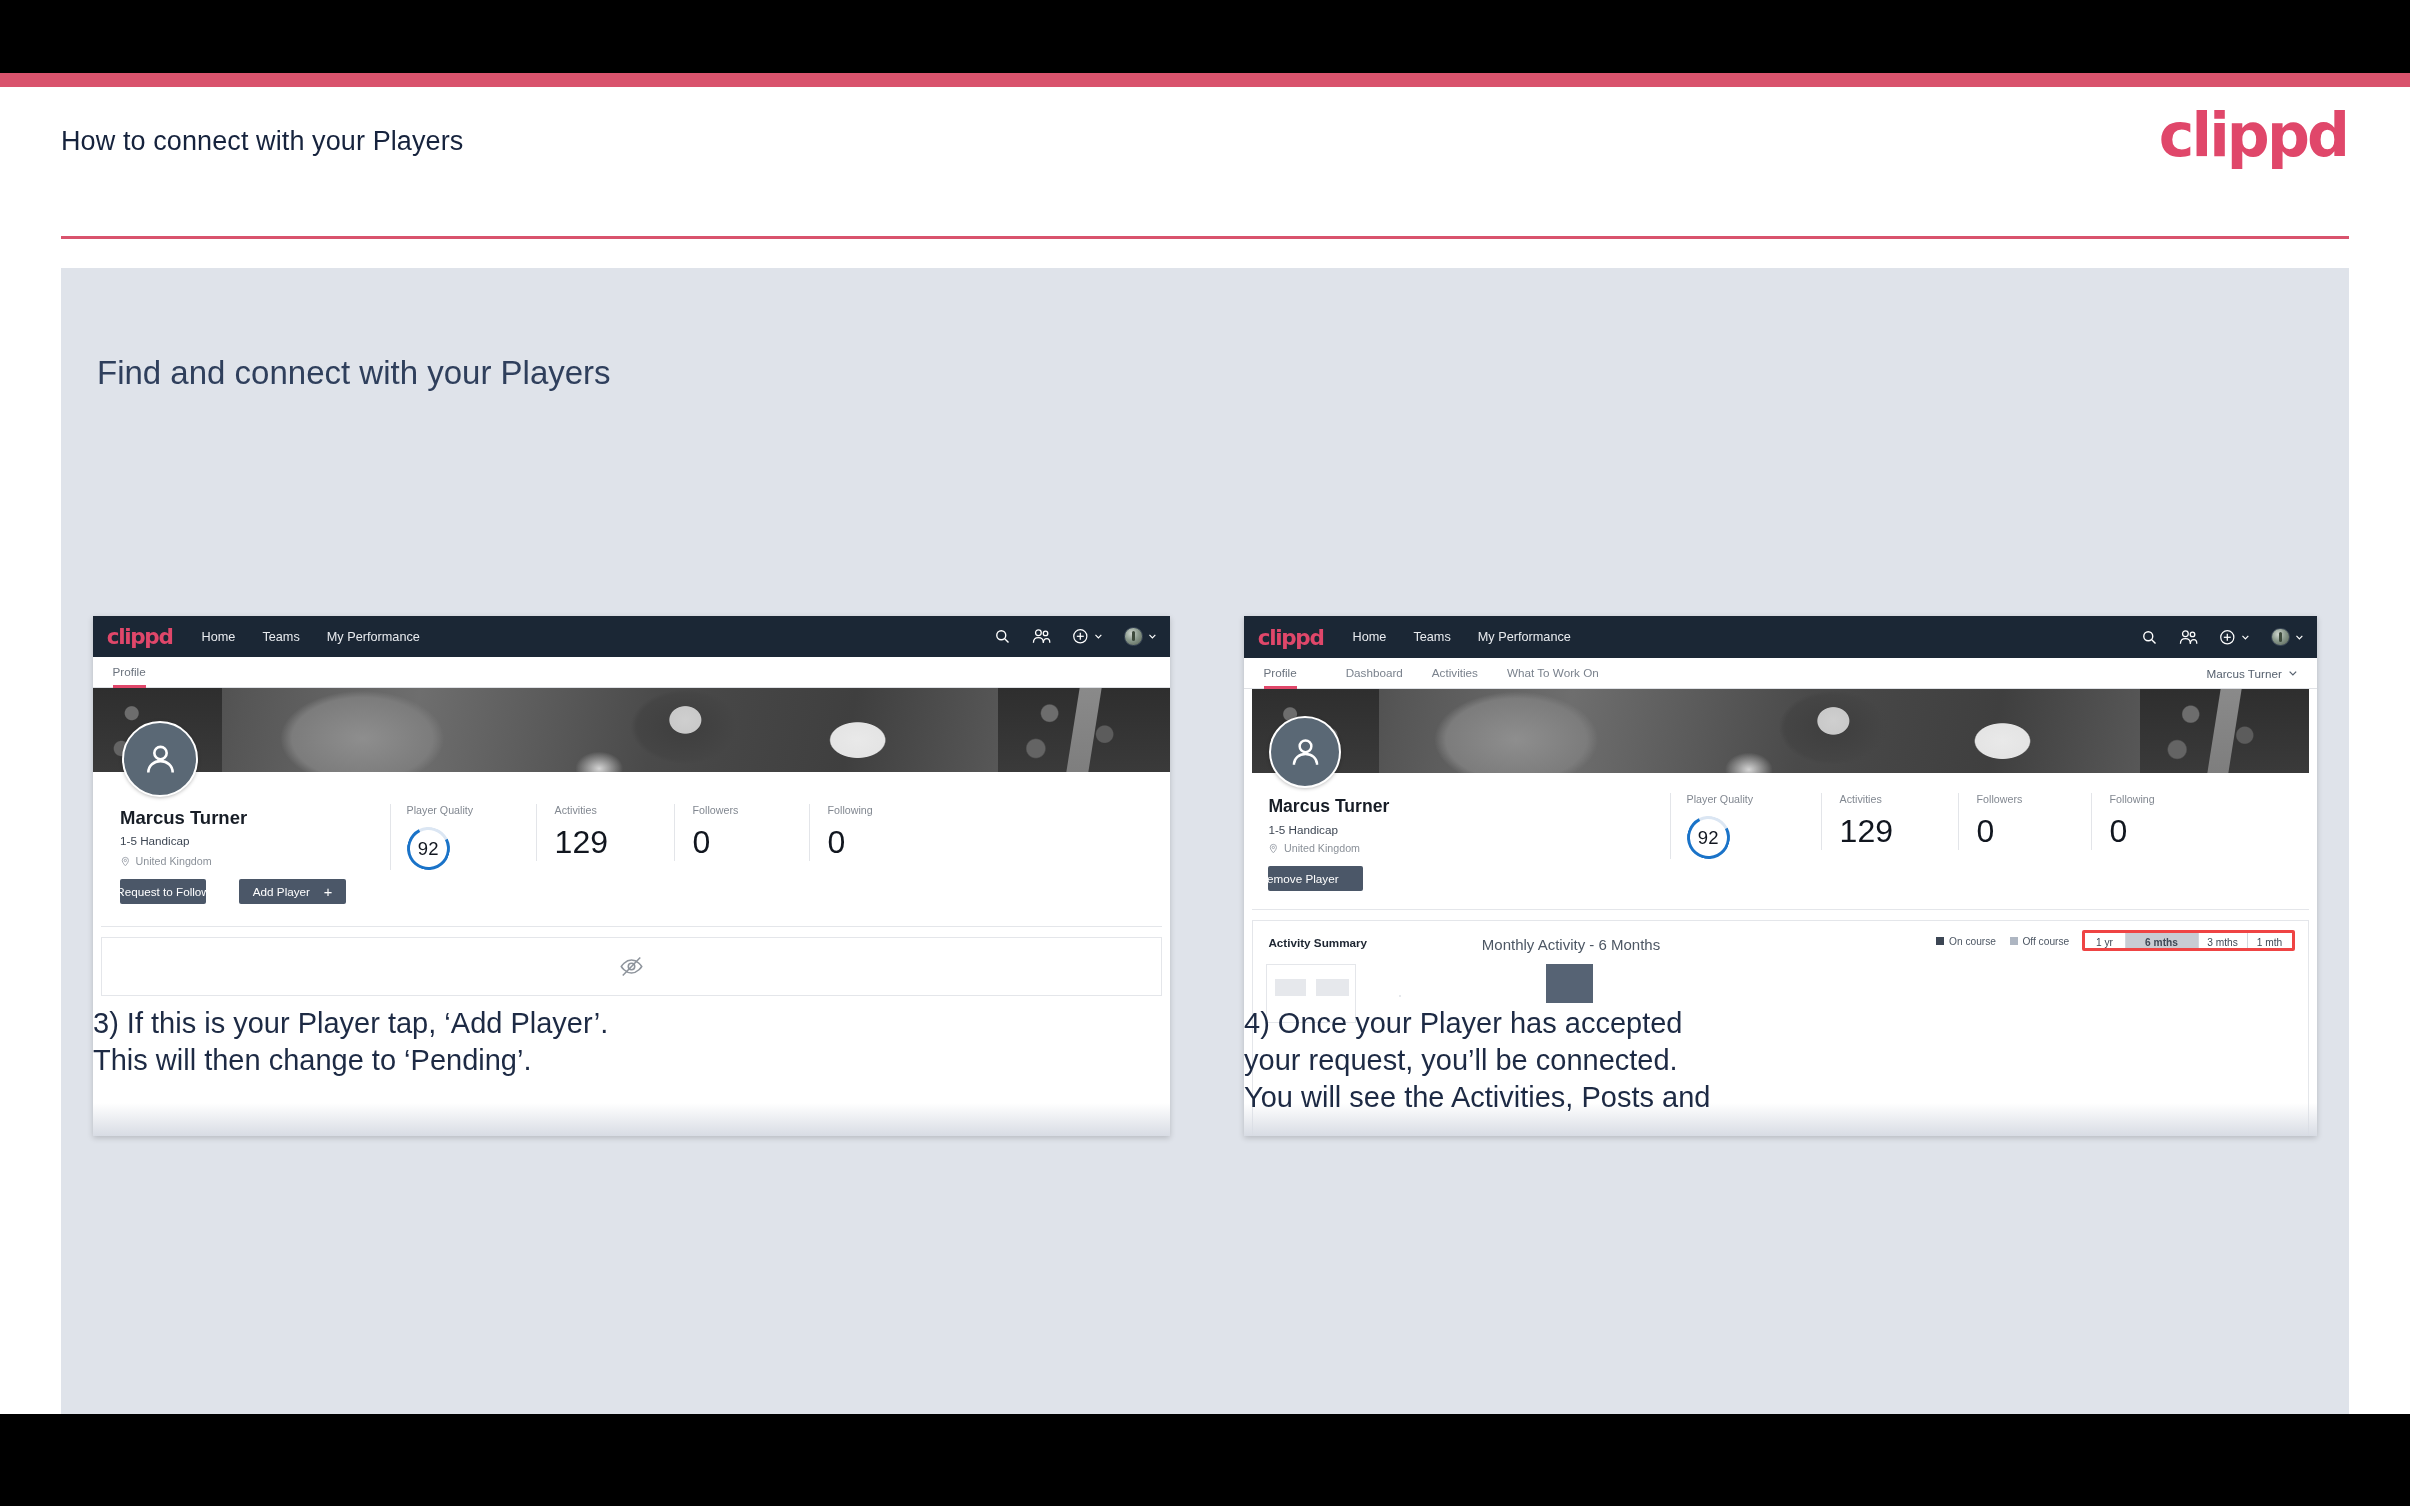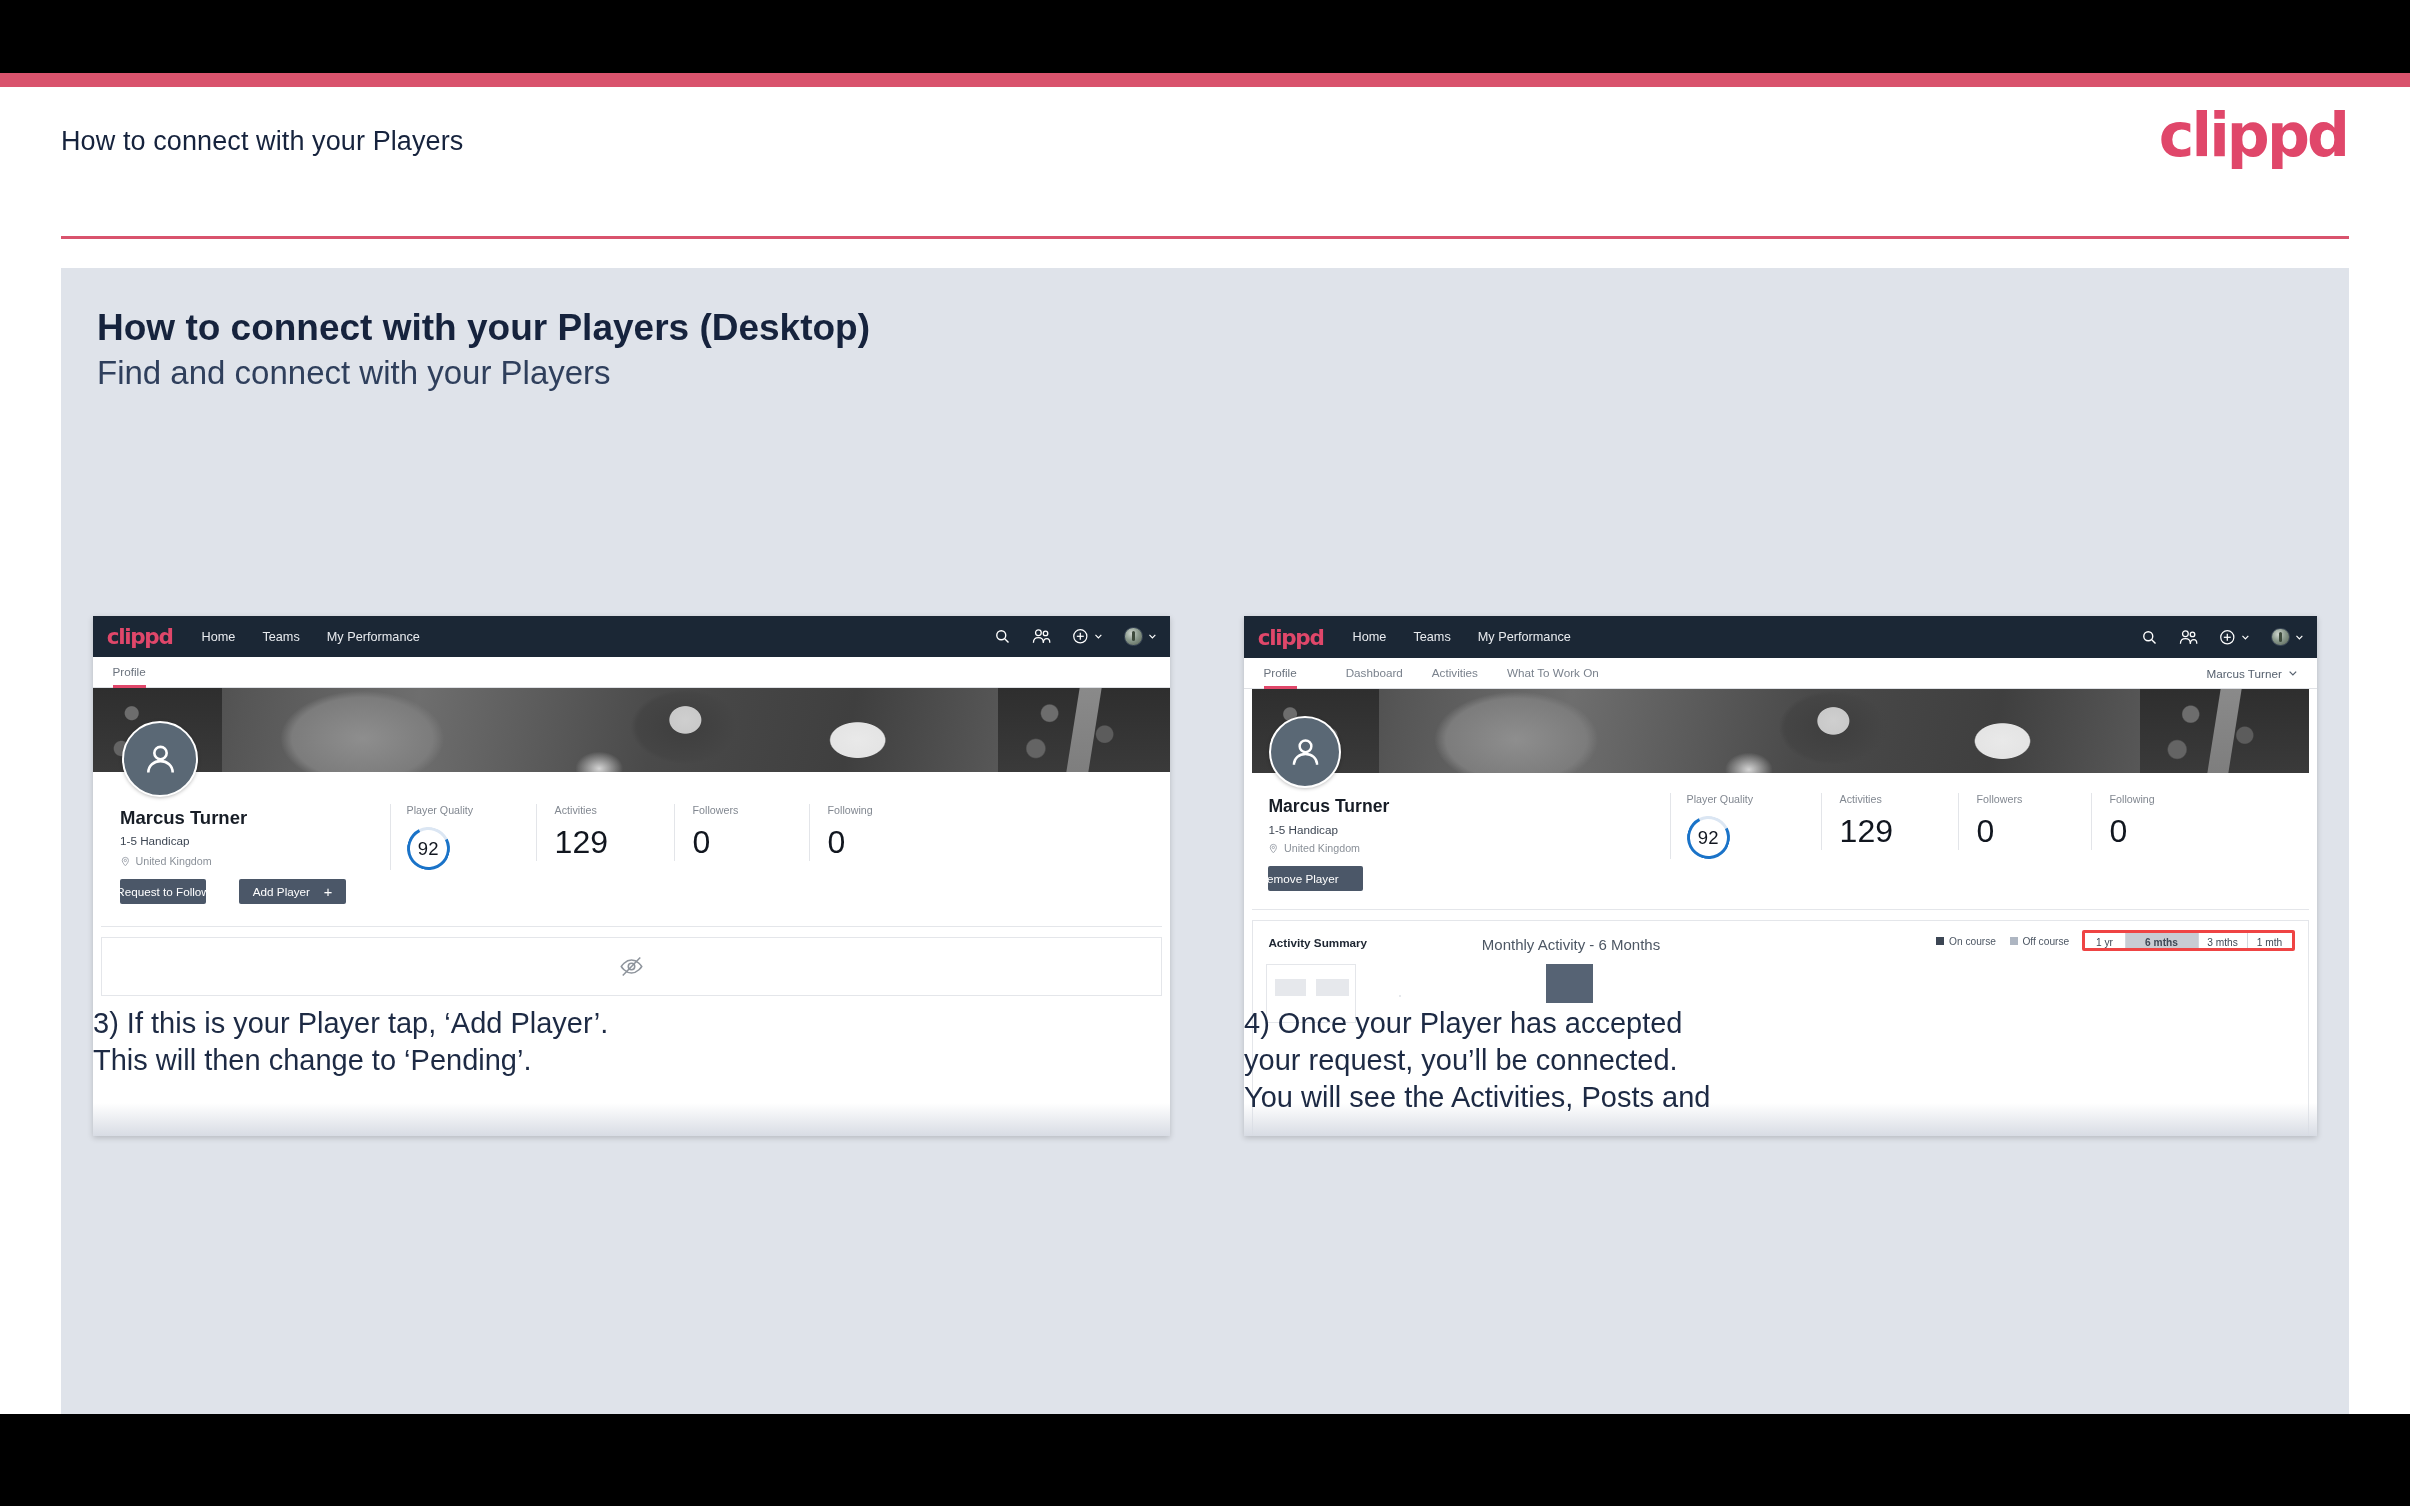--- a/index.html
+++ b/index.html
@@ -208,21 +208,20 @@
   <div class="pink-stripe"></div>
 
   <div class="page">
 
     <div class="header-title">How to connect with your Players</div>
     <div class="brand-logo">clippd</div>
     <div class="header-rule"></div>
 
     <div class="panel">
 
-      <div class="panel-title">How to connect with your Players (Desktop)</div>
       <div class="panel-subtitle">Find and connect with your Players</div>
 
       <div class="shot shot-left">
 
         <div class="navbar" style="height:41px; padding:0 13.7px;">
           <span class="nav-logo" style="font-size:21.5px;">clippd</span>
           <span class="nav-links" style="margin-left:29px; gap:27px; font-size:12.7px;">
             <span class="nav-link">Home</span>
             <span class="nav-link">Teams</span>
             <span class="nav-link">My Performance</span>

